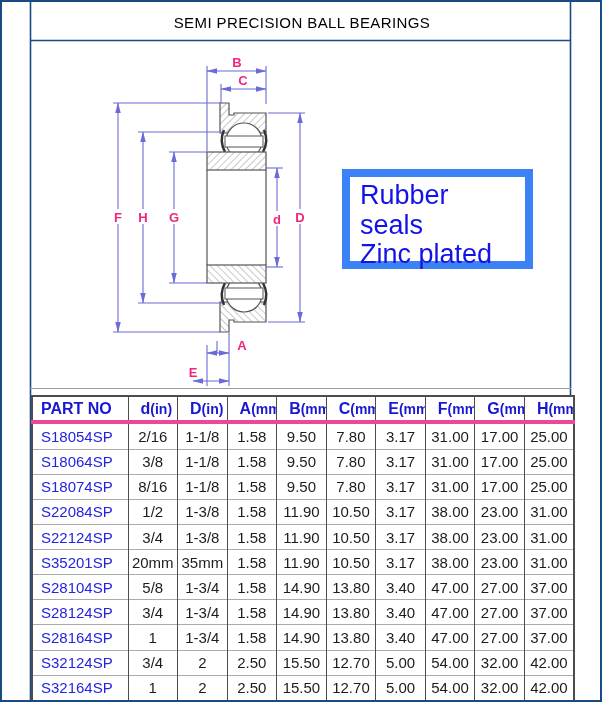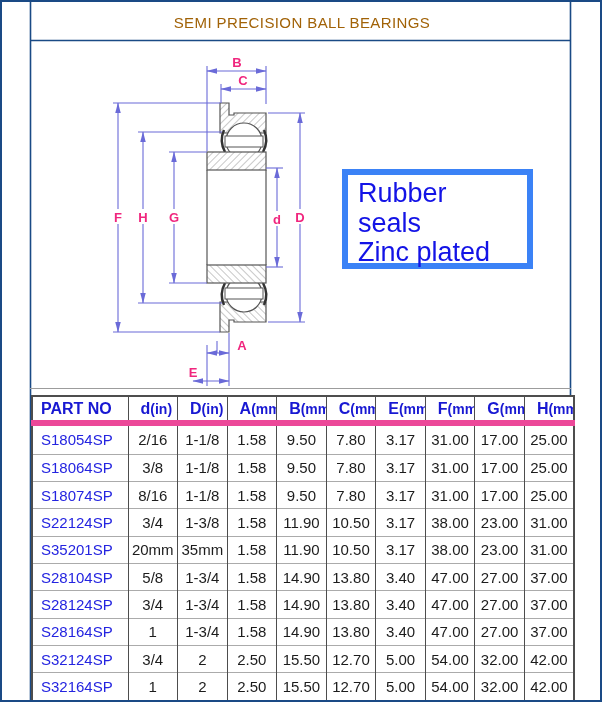--- a/index.html
+++ b/index.html
@@ -4,37 +4,37 @@
 <style>
   html,body{margin:0;padding:0;background:#e8e8e8;}
   .page{
     position:relative; width:602px; height:702px; background:#ffffff;
     border:2px solid #1a4a85; box-sizing:border-box; overflow:hidden;
     font-family:"Liberation Sans", sans-serif;
   }
   .title{
     position:absolute; left:30px; top:0; width:540px; height:40px;
     display:flex; align-items:center; justify-content:center;
-    color:#a16207; font-size:15px; letter-spacing:.4px; font-weight:normal;
+    color:#000000; font-size:15px; letter-spacing:.4px; font-weight:normal;
   }
   .diagram-svg{position:absolute; left:0; top:0; width:598px; height:698px; pointer-events:none;}
   .notes-box{
     position:absolute; left:340px; top:167px; width:191px; height:100px;
-    border:6px solid #3b82f6; box-sizing:border-box;
+    border:8px solid #3b82f6; box-sizing:border-box;
     display:flex; flex-direction:column; justify-content:space-between;
     padding:4px 10px 8px 10px; color:#1313e6; font-size:27px; line-height:1.1;
     background:#fff;
   }
   table.spec{
     position:absolute; left:29px; top:393px; width:544px; height:307px;
     border-collapse:collapse; table-layout:fixed; background:#fff;
     border:2px solid #4d4d4d;
   }
   table.spec th{
-    border-left:1px solid #4d4d4d; border-bottom:6px solid #ec4899;
+    border-left:1px solid #4d4d4d; border-bottom:4px solid #ec4899;
     color:#1818d2; text-align:center; padding:1px 12px; height:21px;
     white-space:nowrap; overflow:hidden;
   }
   table.spec th .hl{font-size:16px; font-weight:bold;}
   table.spec th .hu{font-size:14px; font-weight:bold;}
   table.spec td{
     border-left:1px solid #4d4d4d; border-top:1px solid #ababab;
     text-align:center; font-size:15px; color:#1c1c1c; padding:0;
     white-space:nowrap; overflow:hidden;
   }
@@ -199,20 +199,32 @@
           <td>1-1/8</td>
           <td>1.58</td>
           <td>9.50</td>
           <td>7.80</td>
           <td>3.17</td>
           <td>31.00</td>
           <td>17.00</td>
           <td>25.00</td>
         </tr>
         <tr>
+          <td class="pn">S22084SP</td>
+          <td>1/2</td>
+          <td>1-3/8</td>
+          <td>1.58</td>
+          <td>11.90</td>
+          <td>10.50</td>
+          <td>3.17</td>
+          <td>38.00</td>
+          <td>23.00</td>
+          <td>31.00</td>
+        </tr>
+        <tr>
           <td class="pn">S22124SP</td>
           <td>3/4</td>
           <td>1-3/8</td>
           <td>1.58</td>
           <td>11.90</td>
           <td>10.50</td>
           <td>3.17</td>
           <td>38.00</td>
           <td>23.00</td>
           <td>31.00</td>

